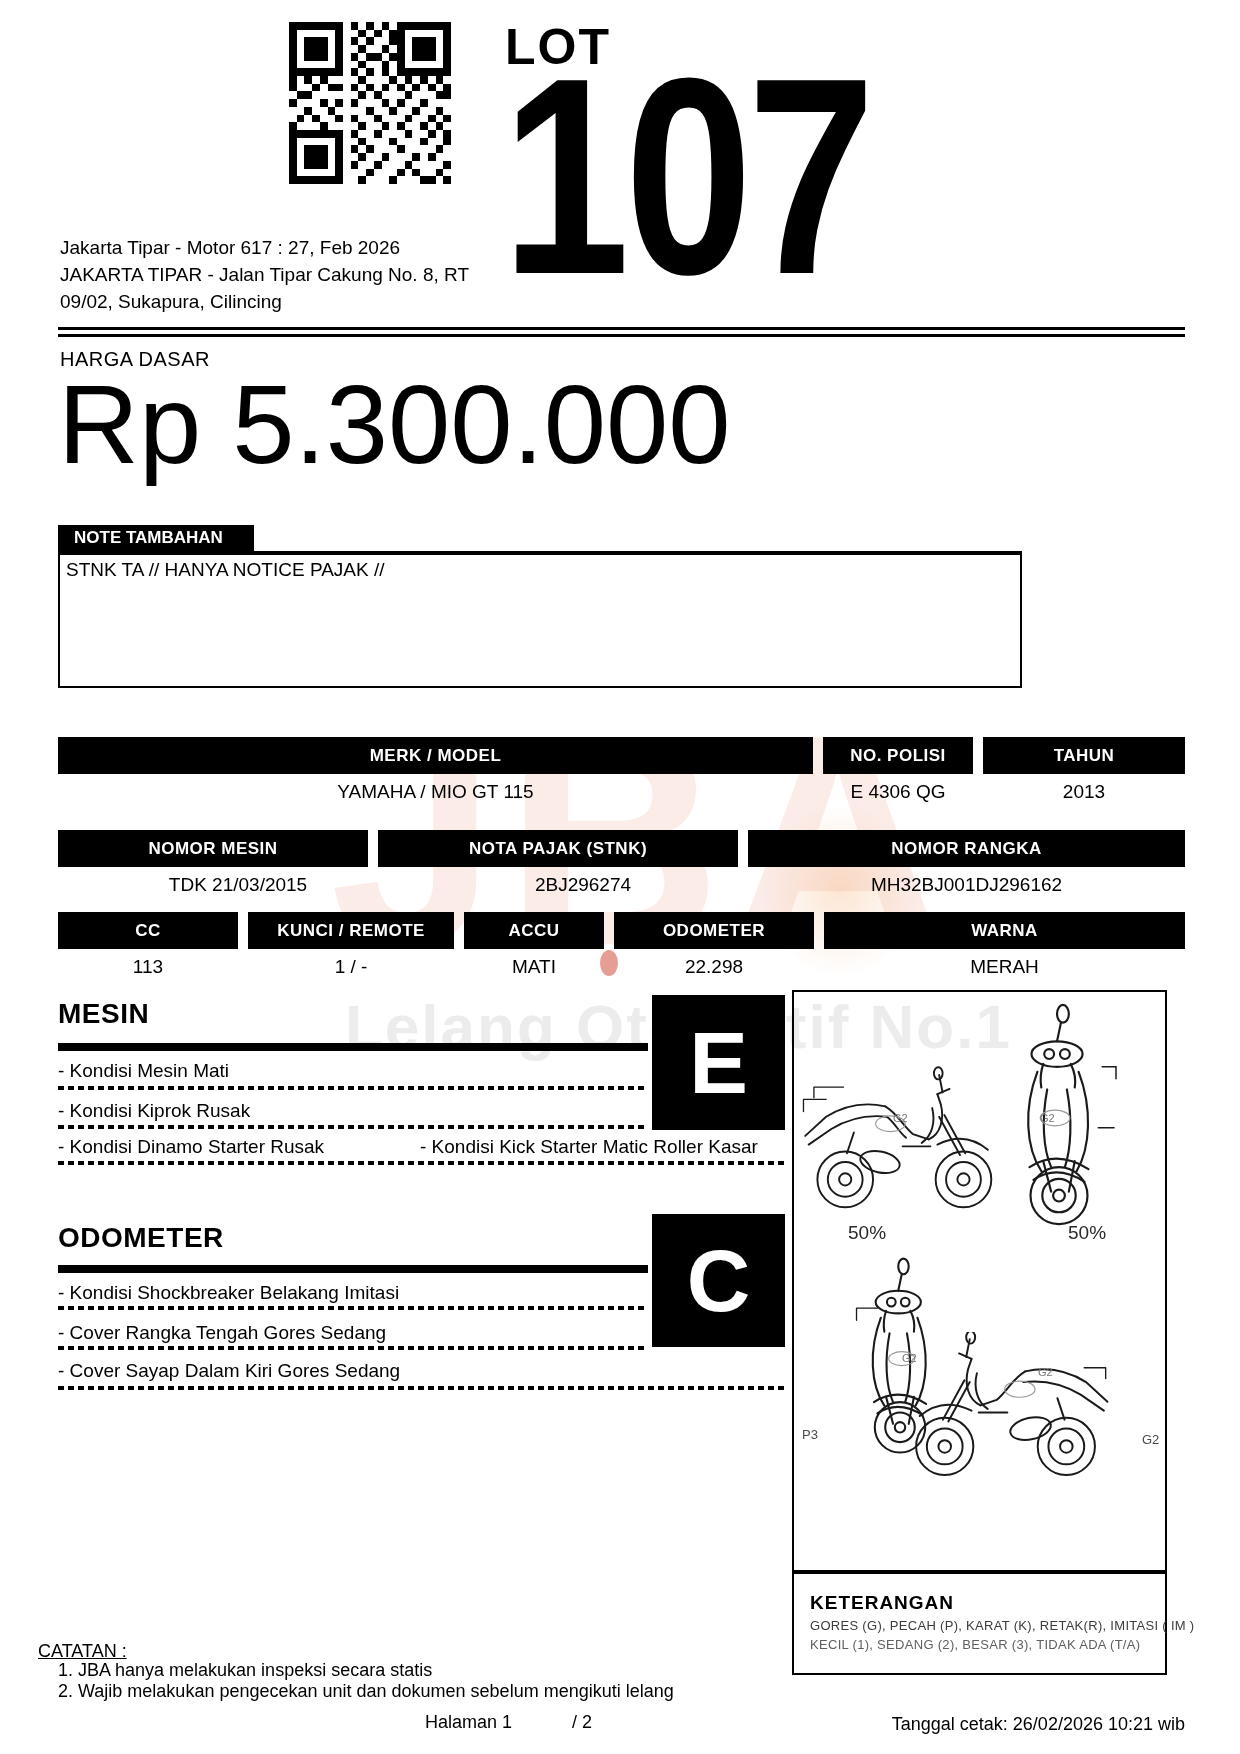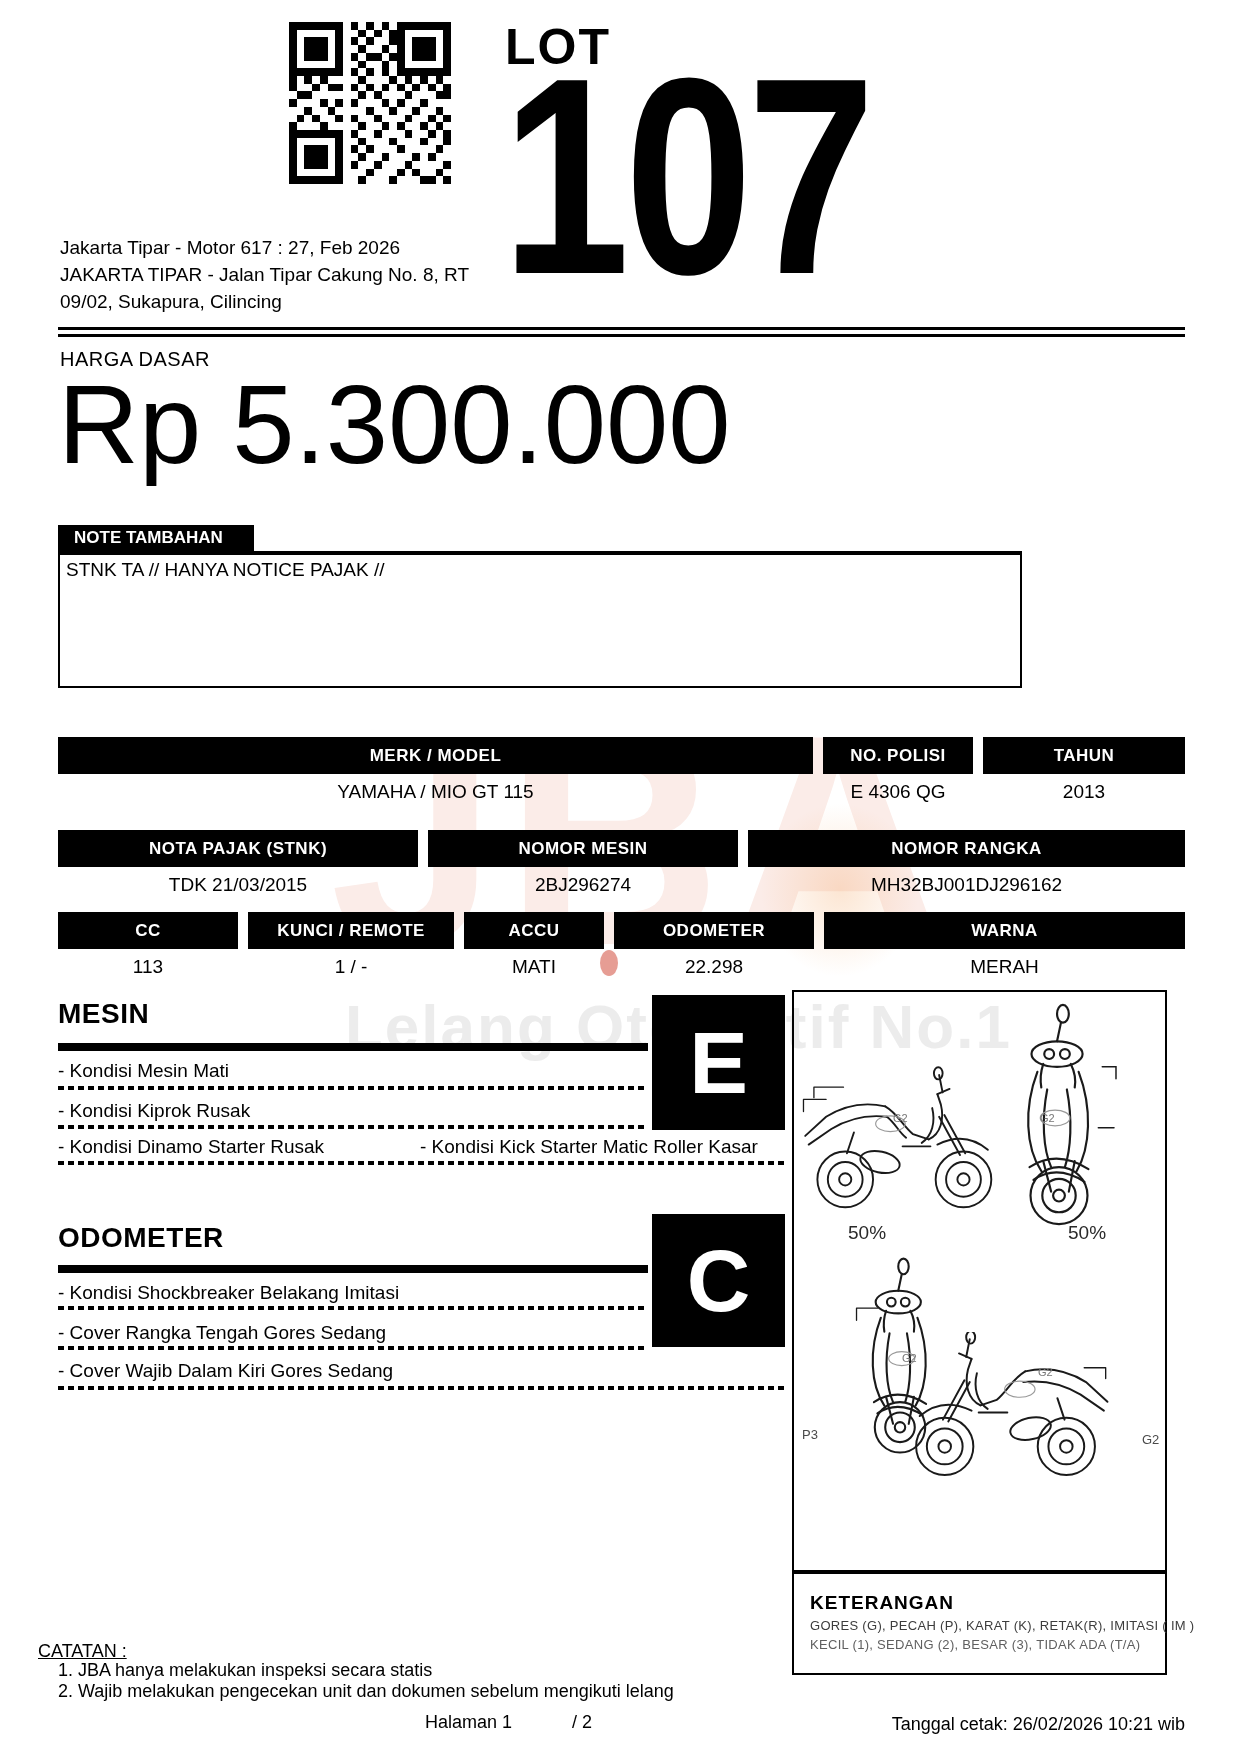--- a/index.html
+++ b/index.html
@@ -144,22 +144,22 @@
     <div class="hdr c1b">NO. POLISI</div>
     <div class="hdr c1c">TAHUN</div>
   </div>
   <div class="abs trow r1v z">
     <div class="val c1a">YAMAHA / MIO GT 115</div>
     <div class="val c1b">E 4306 QG</div>
     <div class="val c1c">2013</div>
   </div>
 
   <div class="abs trow r2 z">
+    <div class="hdr c2b">NOMOR MESIN</div>
     <div class="hdr c2a">NOTA PAJAK (STNK)</div>
-    <div class="hdr c2b">NOMOR MESIN</div>
     <div class="hdr c2c">NOMOR RANGKA</div>
   </div>
   <div class="abs trow r2v z">
     <div class="val c2a">TDK 21/03/2015</div>
     <div class="val c2b">2BJ296274</div>
     <div class="val c2c">MH32BJ001DJ296162</div>
   </div>
 
   <div class="abs trow r3 z">
     <div class="hdr c3a">CC</div>
@@ -186,21 +186,21 @@
   <div class="abs item2 z" style="top:1136px;">- Kondisi Kick Starter Matic Roller Kasar</div>
   <div class="abs dotted dot-long z" style="top:1161px;"></div>
   <div class="abs grade-box grade-e z">E</div>
 
   <div class="abs sec-title z" style="left:58px;top:1222px;">ODOMETER</div>
   <div class="abs sec-bar z" style="top:1265px;"></div>
   <div class="abs item z" style="top:1282px;">- Kondisi Shockbreaker Belakang Imitasi</div>
   <div class="abs dotted dot-short z" style="top:1306px;"></div>
   <div class="abs item z" style="top:1322px;">- Cover Rangka Tengah Gores Sedang</div>
   <div class="abs dotted dot-short z" style="top:1346px;"></div>
-  <div class="abs item z" style="top:1360px;">- Cover Wajib Dalam Kiri Gores Sedang</div>
+  <div class="abs item z" style="top:1360px;">- Cover Sayap Dalam Kiri Gores Sedang</div>
   <div class="abs dotted dot-long z" style="top:1386px;"></div>
   <div class="abs grade-box grade-c z">C</div>
 
   <div class="abs panel z"></div>
 
   <div class="abs z" style="left:800px;top:1058px;">
     <svg width="200" height="168" viewBox="0 0 230 170" fill="none" stroke="#1a1a1a" stroke-width="2.2" stroke-linecap="round">
       <circle cx="52" cy="128" r="32"></circle>
         <circle cx="52" cy="128" r="20"></circle>
         <circle cx="52" cy="128" r="7"></circle>

